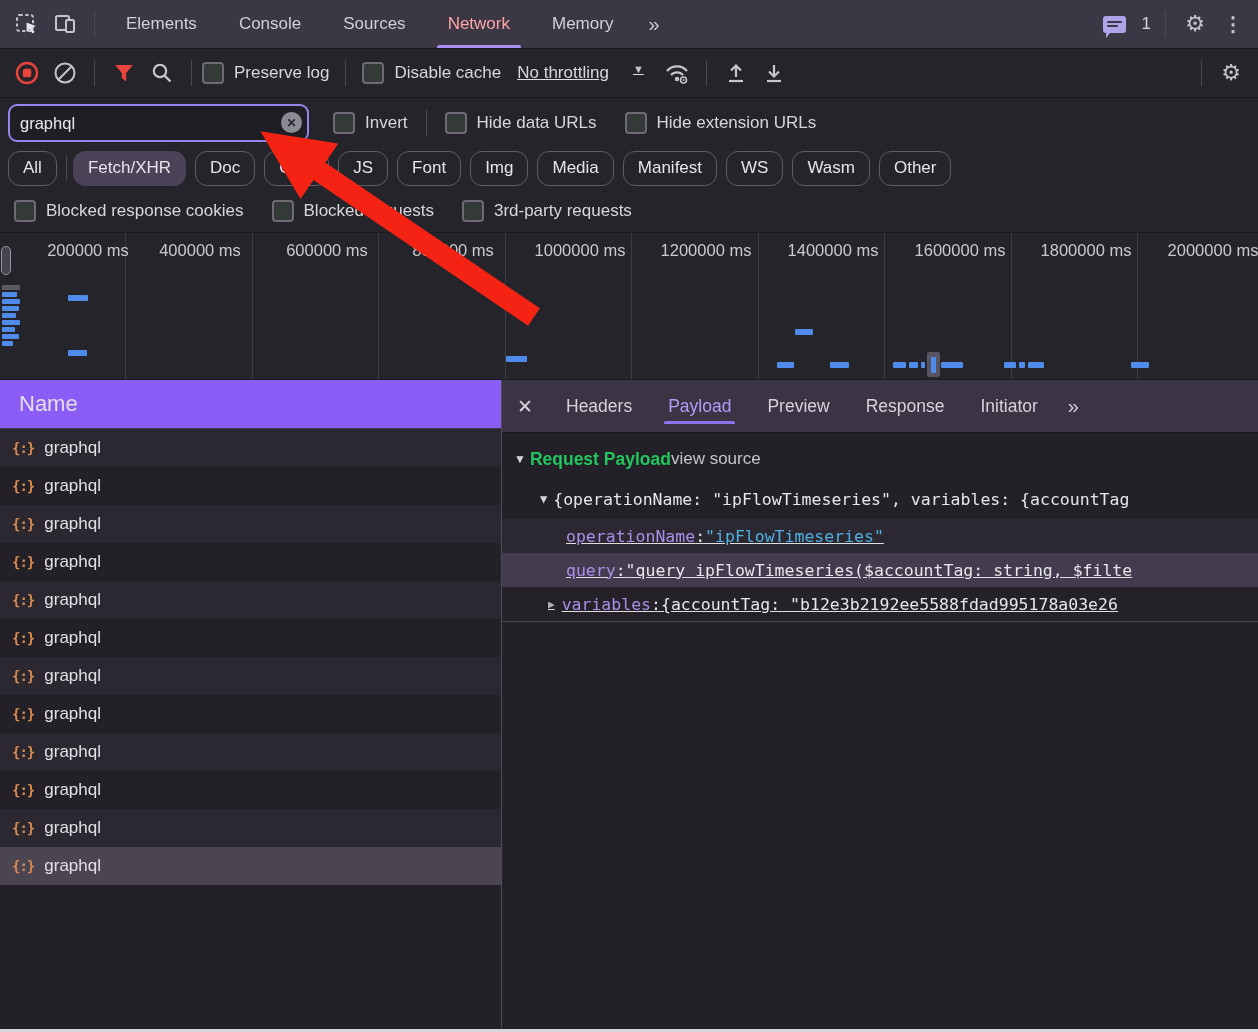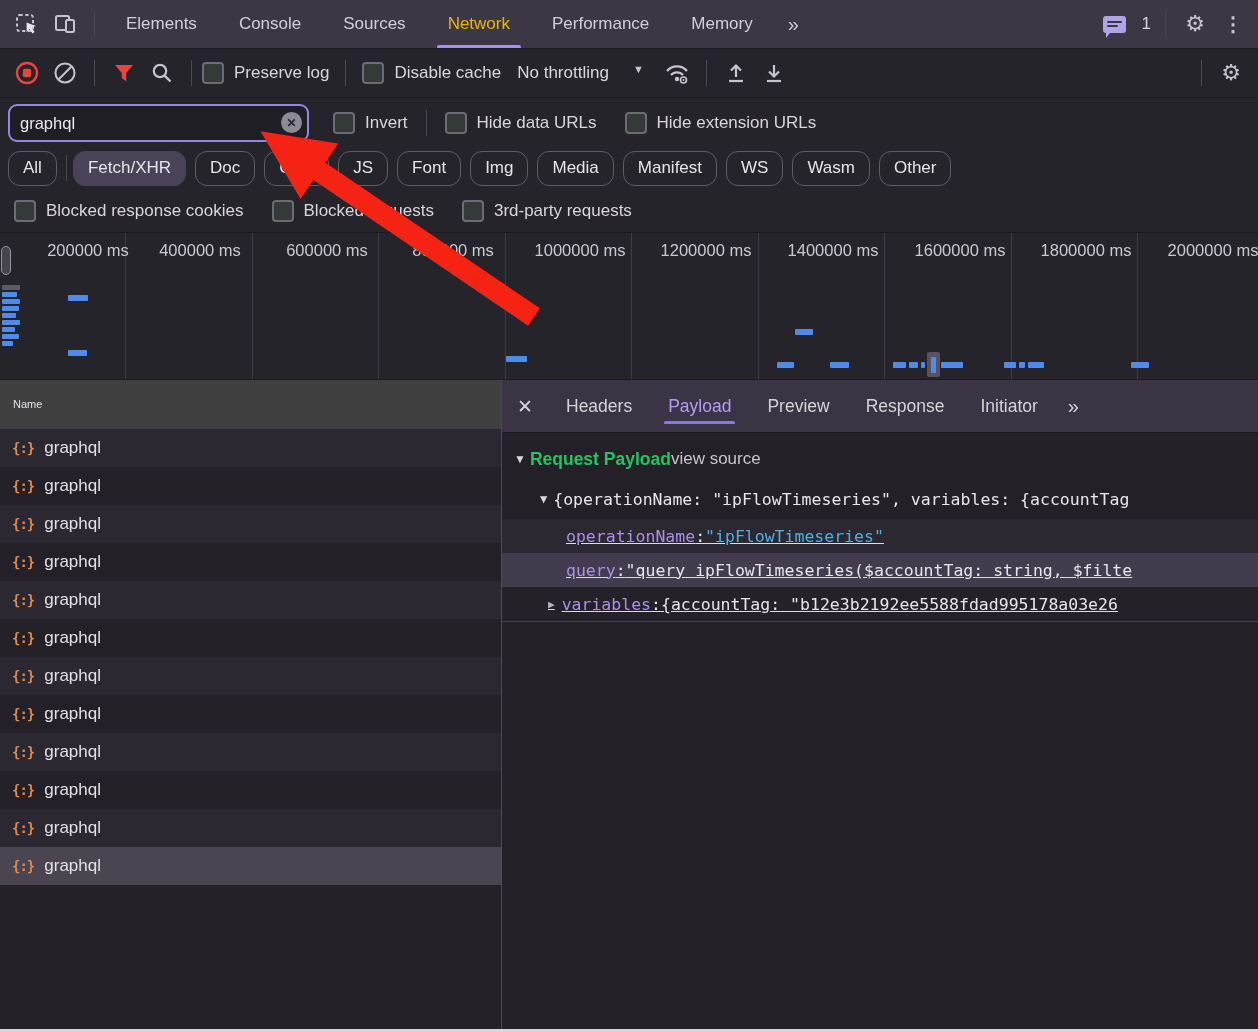--- a/index.html
+++ b/index.html
@@ -5,37 +5,37 @@
   html,body{margin:0;padding:0;background:#111;}
   #app{position:relative;width:1258px;height:1032px;background:#26242b;overflow:hidden;
        font-family:"Liberation Sans",sans-serif;color:#dededf;-webkit-font-smoothing:antialiased;}
   .vdiv{width:1px;height:26px;background:#4b4951;margin:0 10px;flex:none;}
   .icon-btn{width:38px;height:34px;display:flex;align-items:center;justify-content:center;flex:none;cursor:pointer;}
   svg{display:block;}
 
   
   .topbar{position:absolute;top:0;left:0;right:0;height:48px;background:#3b3745;border-bottom:1px solid #1b1a1e;display:flex;align-items:center;padding-left:8px;}
   .tab{height:48px;display:flex;align-items:center;padding:0 21px;font-size:17px;color:#d2cfd8;position:relative;cursor:pointer;}
-  .tab.active{color:#eab308;}
+  .tab.active{color:#fca5a5;}
   .tab.active::after{content:"";position:absolute;left:10px;right:10px;bottom:0;height:3px;background:#a78ef2;border-radius:2px 2px 0 0;}
   .more-tabs{font-size:20px;color:#cfccd5;padding:0 14px;cursor:pointer;letter-spacing:-2px;}
   .topbar-right{margin-left:auto;display:flex;align-items:center;padding-right:6px;}
   .bubble{position:relative;width:23px;height:17px;background:#b1a3e9;border-radius:3px;}
   .bubble::before{content:"";position:absolute;left:3px;bottom:-5px;border:5px solid transparent;border-top-color:#b1a3e9;border-left-color:#b1a3e9;border-width:5px 4px;}
   .bubble i{position:absolute;left:4px;right:4px;height:2px;background:#3b3745;border-radius:1px;}
   .bubble i.l1{top:5px}.bubble i.l2{top:9px;right:8px}
   .count{font-size:17px;color:#d6d3da;margin:0 4px 0 8px;}
   .gear{font-size:22px;color:#c6c3cc;line-height:1;}
   .kebab{font-size:20px;color:#c6c3cc;font-weight:bold;}
 
   
   .toolbar2{position:absolute;top:49px;left:0;right:0;height:48px;background:#26242b;border-bottom:1px solid #1b1a1e;display:flex;align-items:center;padding:0 8px;}
   .cb{width:18px;height:18px;border:2px solid #6f6b75;border-radius:4px;background:#343a37;flex:none;cursor:pointer;}
   .cb-label{font-size:17px;color:#d8d6dc;margin-left:10px;white-space:nowrap;}
-  .throttle{display:flex;align-items:flex-start;margin-left:16px;cursor:pointer;}
+  .throttle{display:flex;align-items:flex-start;margin-left:16px;cursor:pointer;text-decoration:underline;}
   .throttle .txt{font-size:17px;color:#d8d6dc;}
   .throttle .arr{font-size:11px;color:#c6c3cc;margin-left:24px;}
 
   
   .filters{position:absolute;top:98px;left:0;right:0;height:134px;background:#26242b;border-bottom:1px solid #1b1a1e;}
   .f-row1{position:absolute;top:4px;left:8px;right:0;height:42px;display:flex;align-items:center;}
   .filter-box{position:relative;width:297px;height:34px;border:2px solid #9585ea;border-radius:9px;background:#201e25;display:flex;align-items:center;flex:none;}
   .filter-box input{flex:1;background:transparent;border:none;outline:none;color:#eae8ee;font-size:16.5px;font-family:"Liberation Sans",sans-serif;padding:0 30px 0 10px;}
   .clear-btn{position:absolute;right:5px;top:6px;width:21px;height:21px;border-radius:50%;background:#8c8a93;color:#26242b;font-size:12px;font-weight:bold;display:flex;align-items:center;justify-content:center;cursor:pointer;}
   .f-row2{position:absolute;top:50px;left:8px;right:0;height:40px;display:flex;align-items:center;}
@@ -49,21 +49,21 @@
     background-image:repeating-linear-gradient(90deg, transparent 0 125.5px, #3d3b43 125.5px 126.5px);}
   .tick{position:absolute;top:8px;transform:translateX(-50%);font-size:16.5px;color:#cbc9d0;white-space:nowrap;}
   .scroll-handle{position:absolute;left:1px;top:13px;width:8px;height:27px;background:#46444d;border:1.5px solid #96949c;border-radius:5px;}
   .bar{position:absolute;background:#4f8bea;border-radius:1px;}
   .bar.gray{background:#5c5a62;}
   .bar.sel{background:#575360;border-radius:2px;display:flex;align-items:center;justify-content:center;}
   .sel-inner{width:5px;height:16px;background:#4f8bea;border-radius:1px;}
 
   
   .name-panel{position:absolute;top:380px;left:0;width:501px;bottom:3px;background:#232127;border-right:1px solid #4c4a52;}
-  .name-header{height:48px;background:#404040;border-bottom:1px solid #403e46;display:flex;align-items:center;padding-left:13px;font-size:11px;color:#e2e0e5;}
+  .name-header{height:48px;background:#8b5cf6;border-bottom:1px solid #403e46;display:flex;align-items:center;padding-left:19px;font-size:22px;color:#e2e0e5;}
   .req-row{height:38px;display:flex;align-items:center;padding-left:12px;font-size:17px;color:#e2e0e5;cursor:pointer;}
   .req-row:nth-child(odd){background:#2b2831;}
   .req-row:nth-child(even){background:#232127;}
   .req-row.selected{background:#4b4551;}
   .fetch-icon{font-family:"DejaVu Sans Mono",monospace;font-weight:bold;font-size:14px;letter-spacing:-1px;color:#dd8a50;margin-right:10px;flex:none;}
 
   
   .details{position:absolute;top:380px;left:502px;right:0;bottom:3px;background:#232127;overflow:hidden;}
   .dtabs{height:52px;background:#3a3444;border-bottom:1px solid #1b1a1e;display:flex;align-items:center;}
   .close-x{width:46px;text-align:center;font-size:19px;color:#d6d3da;cursor:pointer;flex:none;}
@@ -115,23 +115,20 @@
         <span>Elements</span>
       </div>
     <div class="tab">
         <span>Console</span>
       </div>
     <div class="tab">
         <span>Sources</span>
       </div>
     <div class="tab active">
         <span>Network</span>
-      </div>
-    <div class="tab">
-        <span>Performance</span>
       </div>
     <div class="tab">
         <span>Memory</span>
       </div>
     <span class="more-tabs">»</span>
     <div class="topbar-right">
       <span class="icon-btn">
         <span class="bubble">
             <i class="l1"></i>
             <i class="l2"></i>

